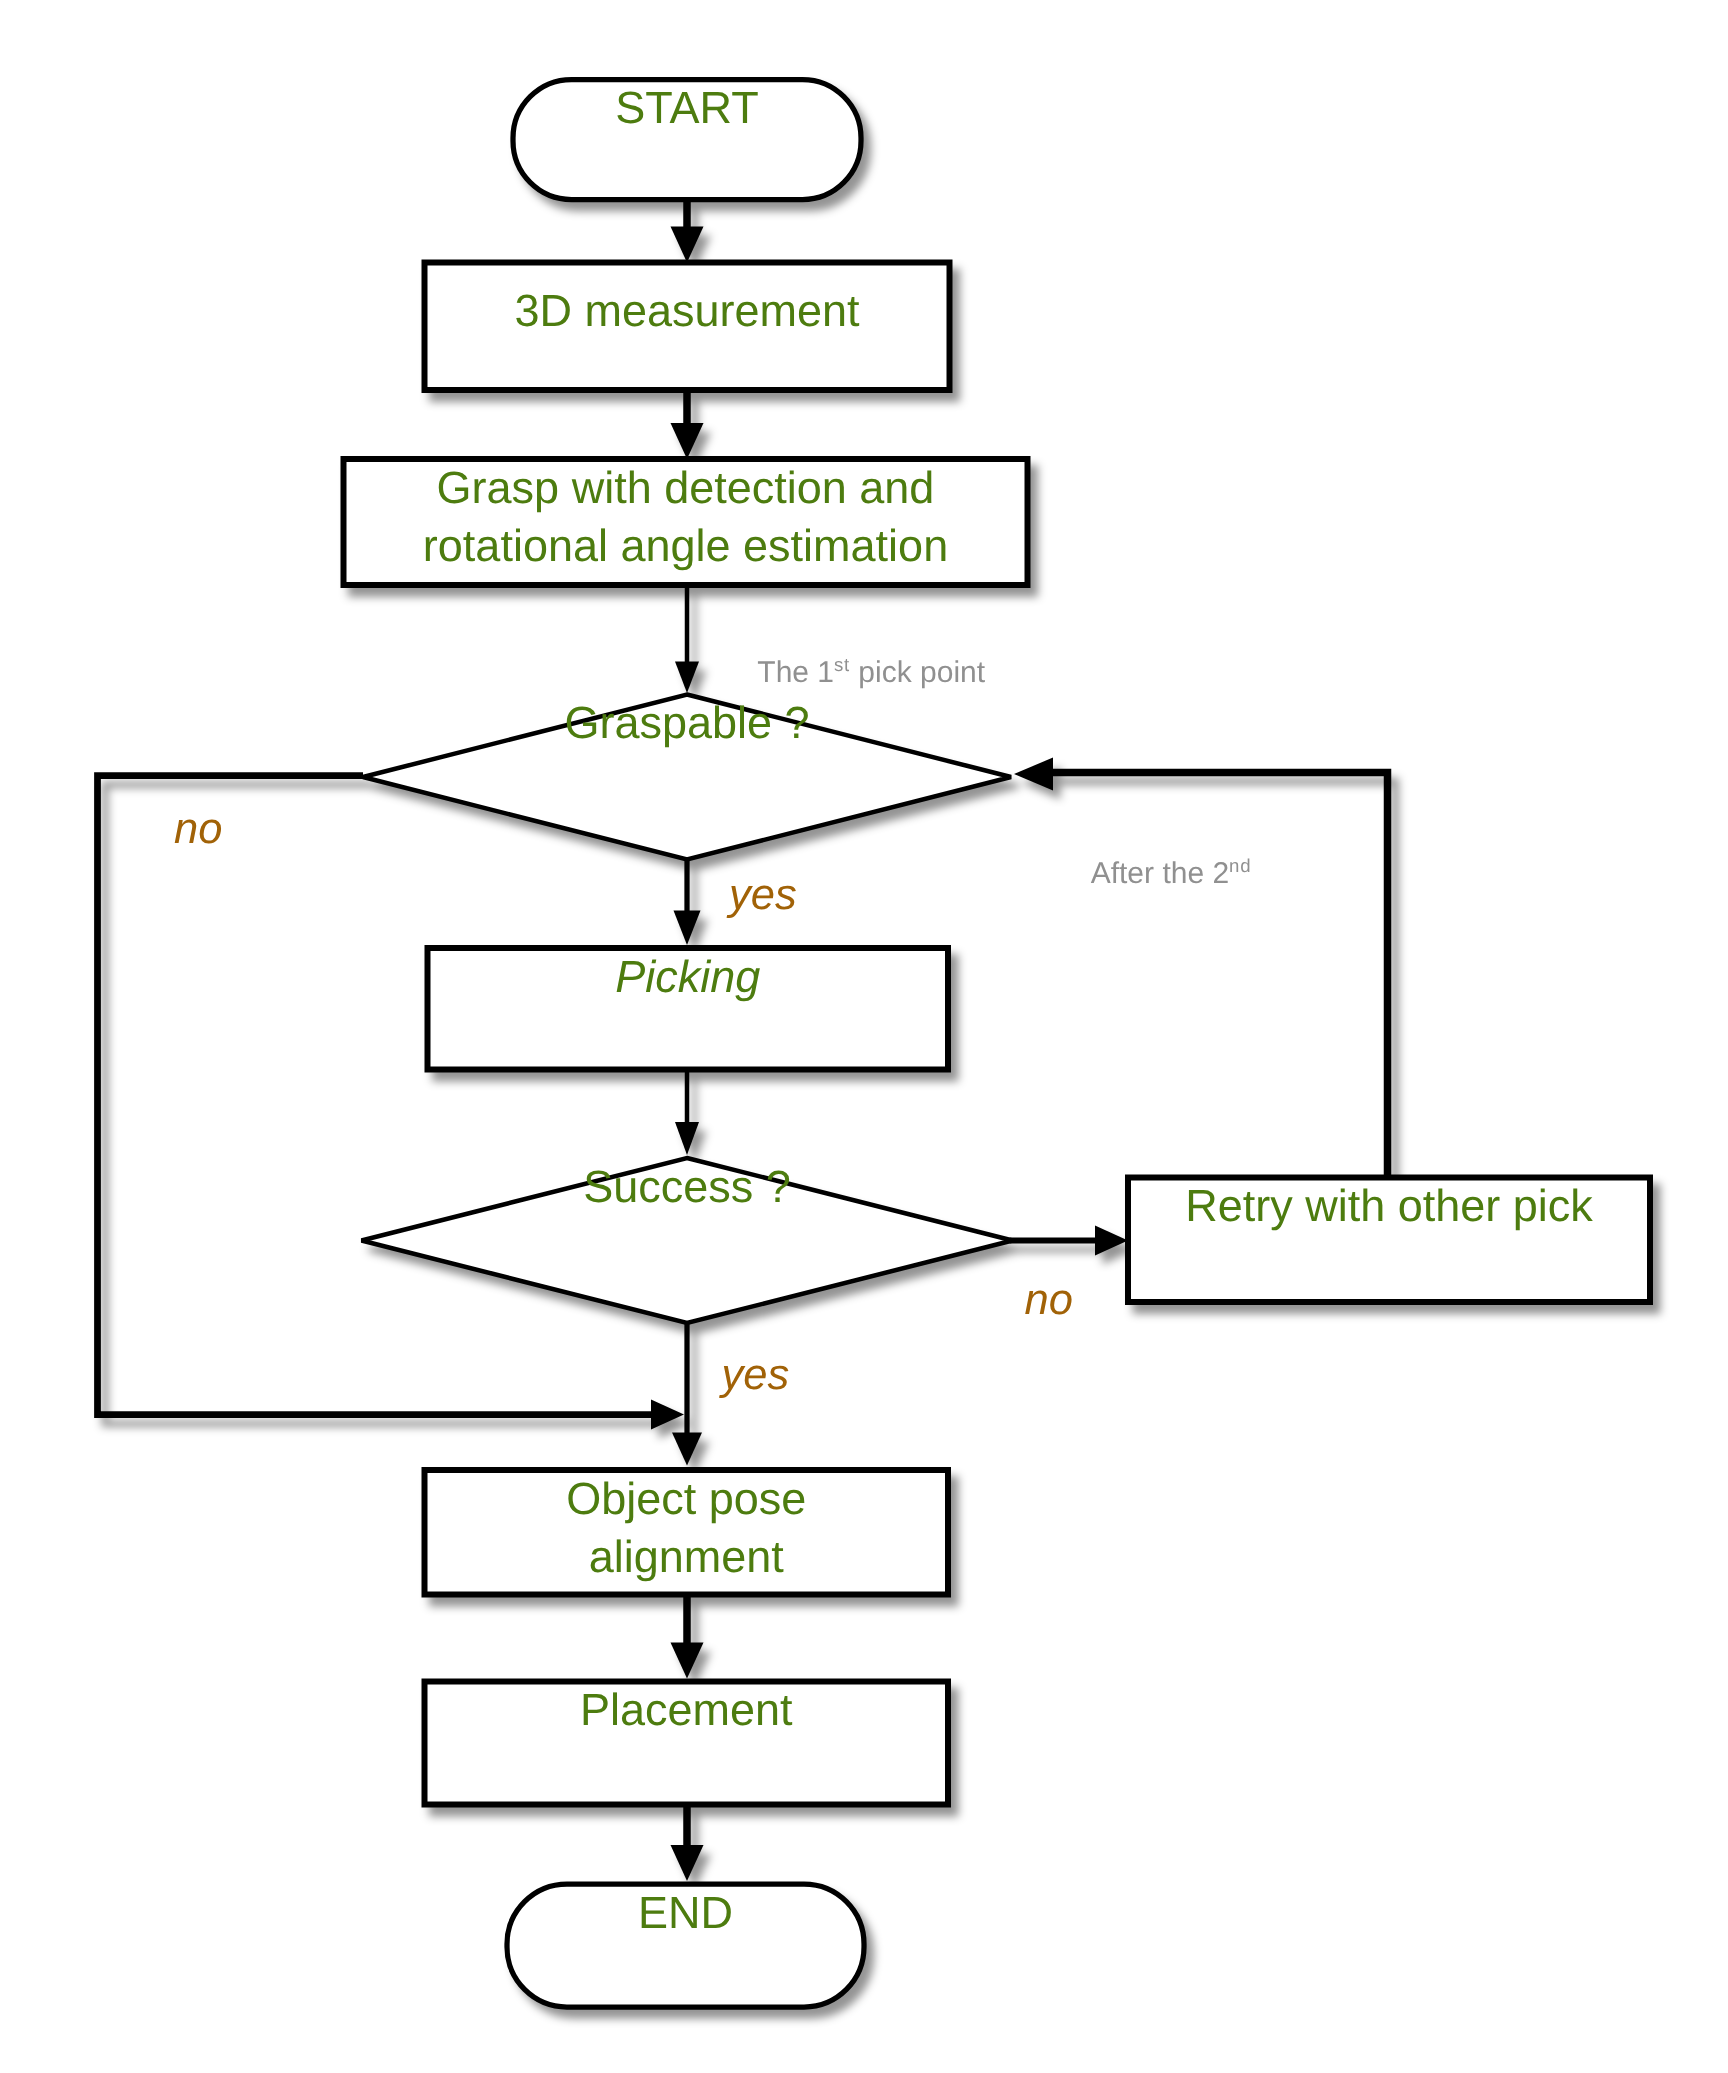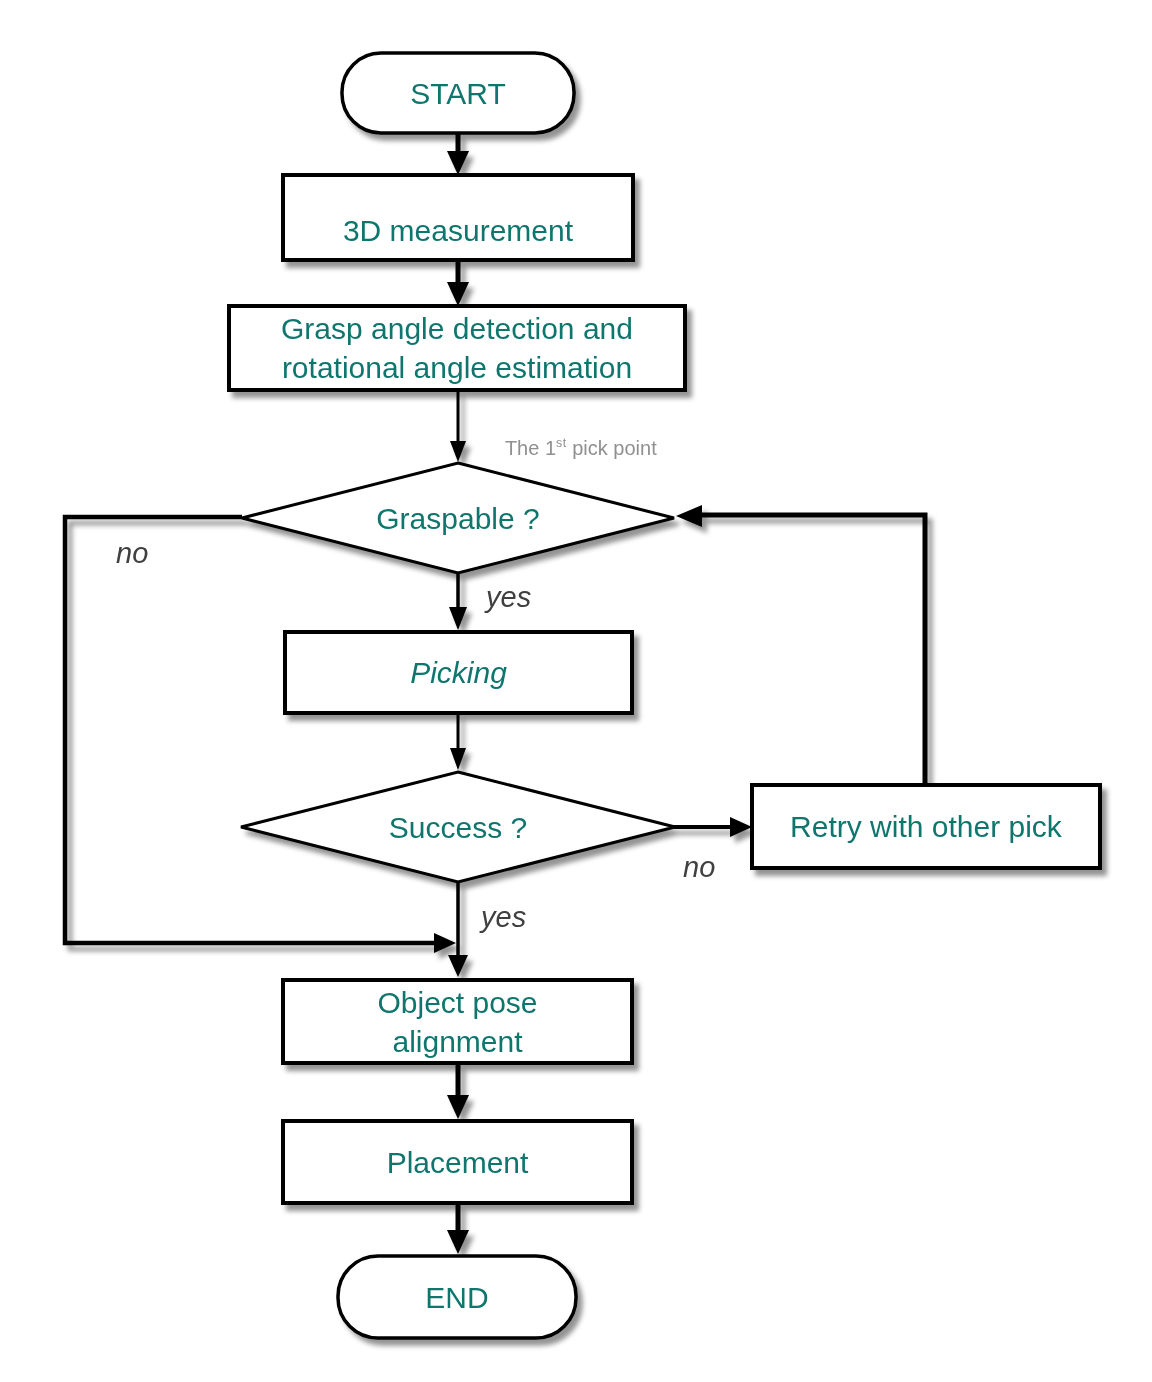--- a/index.html
+++ b/index.html
@@ -18,34 +18,34 @@
     overflow: hidden;
   }
   .canvas svg {
     position: absolute;
     left: 0;
     top: 0;
   }
   .node-label {
     position: absolute;
     display: flex;
-    align-items: center;
+    align-items: flex-start;
     justify-content: center;
     text-align: center;
     font-size: 30px;
     line-height: 39px;
-    color: #0f766e;
+    color: #4d7c0f;
     pointer-events: none;
   }
   .node-label .line { display: block; }
   .edge-label {
     position: absolute;
     font-size: 29px;
     font-style: italic;
-    color: #404040;
+    color: #a16207;
     pointer-events: none;
     white-space: pre;
   }
   .annot {
     position: absolute;
     font-size: 20px;
     color: #909090;
     pointer-events: none;
     white-space: pre;
   }
@@ -130,21 +130,21 @@
   <div class="node-label" style="left:342px; top:53px; width:232px; height:80px;">
     <span>START</span>
   </div>
 
   <div class="node-label" style="left:283px; top:188px; width:350px; height:85px;">
     <span>3D measurement</span>
   </div>
 
   <div class="node-label" style="left:229px; top:306px; width:456px; height:84px;">
     <span>
-      <span class="line">Grasp angle detection and</span>
+      <span class="line">Grasp with detection and</span>
       <span class="line">rotational angle estimation</span>
     </span>
   </div>
 
   <div class="node-label" style="left:242px; top:463px; width:432px; height:110px;">
     <span>Graspable ?</span>
   </div>
 
   <div class="node-label" style="left:285px; top:632px; width:347px; height:81px;font-style:italic;">
     <span>Picking</span>
@@ -174,14 +174,17 @@
   </div>
 
   <div class="edge-label" style="left:486px; top:581px;">yes</div>
   <div class="edge-label" style="left:116px; top:537px;">no</div>
   <div class="edge-label" style="left:683px; top:851px;">no</div>
   <div class="edge-label" style="left:481px; top:901px;">yes</div>
 
   <div class="annot" style="left:483px; top:413px;">
     <span>The 1</span><span class="sup">st</span><span> pick point</span>
   </div>
+  <div class="annot" style="left:706px; top:547px;">
+    <span>After the 2</span><span class="sup">nd</span><span></span>
+  </div>
 
 </div>
 
 </body></html>

